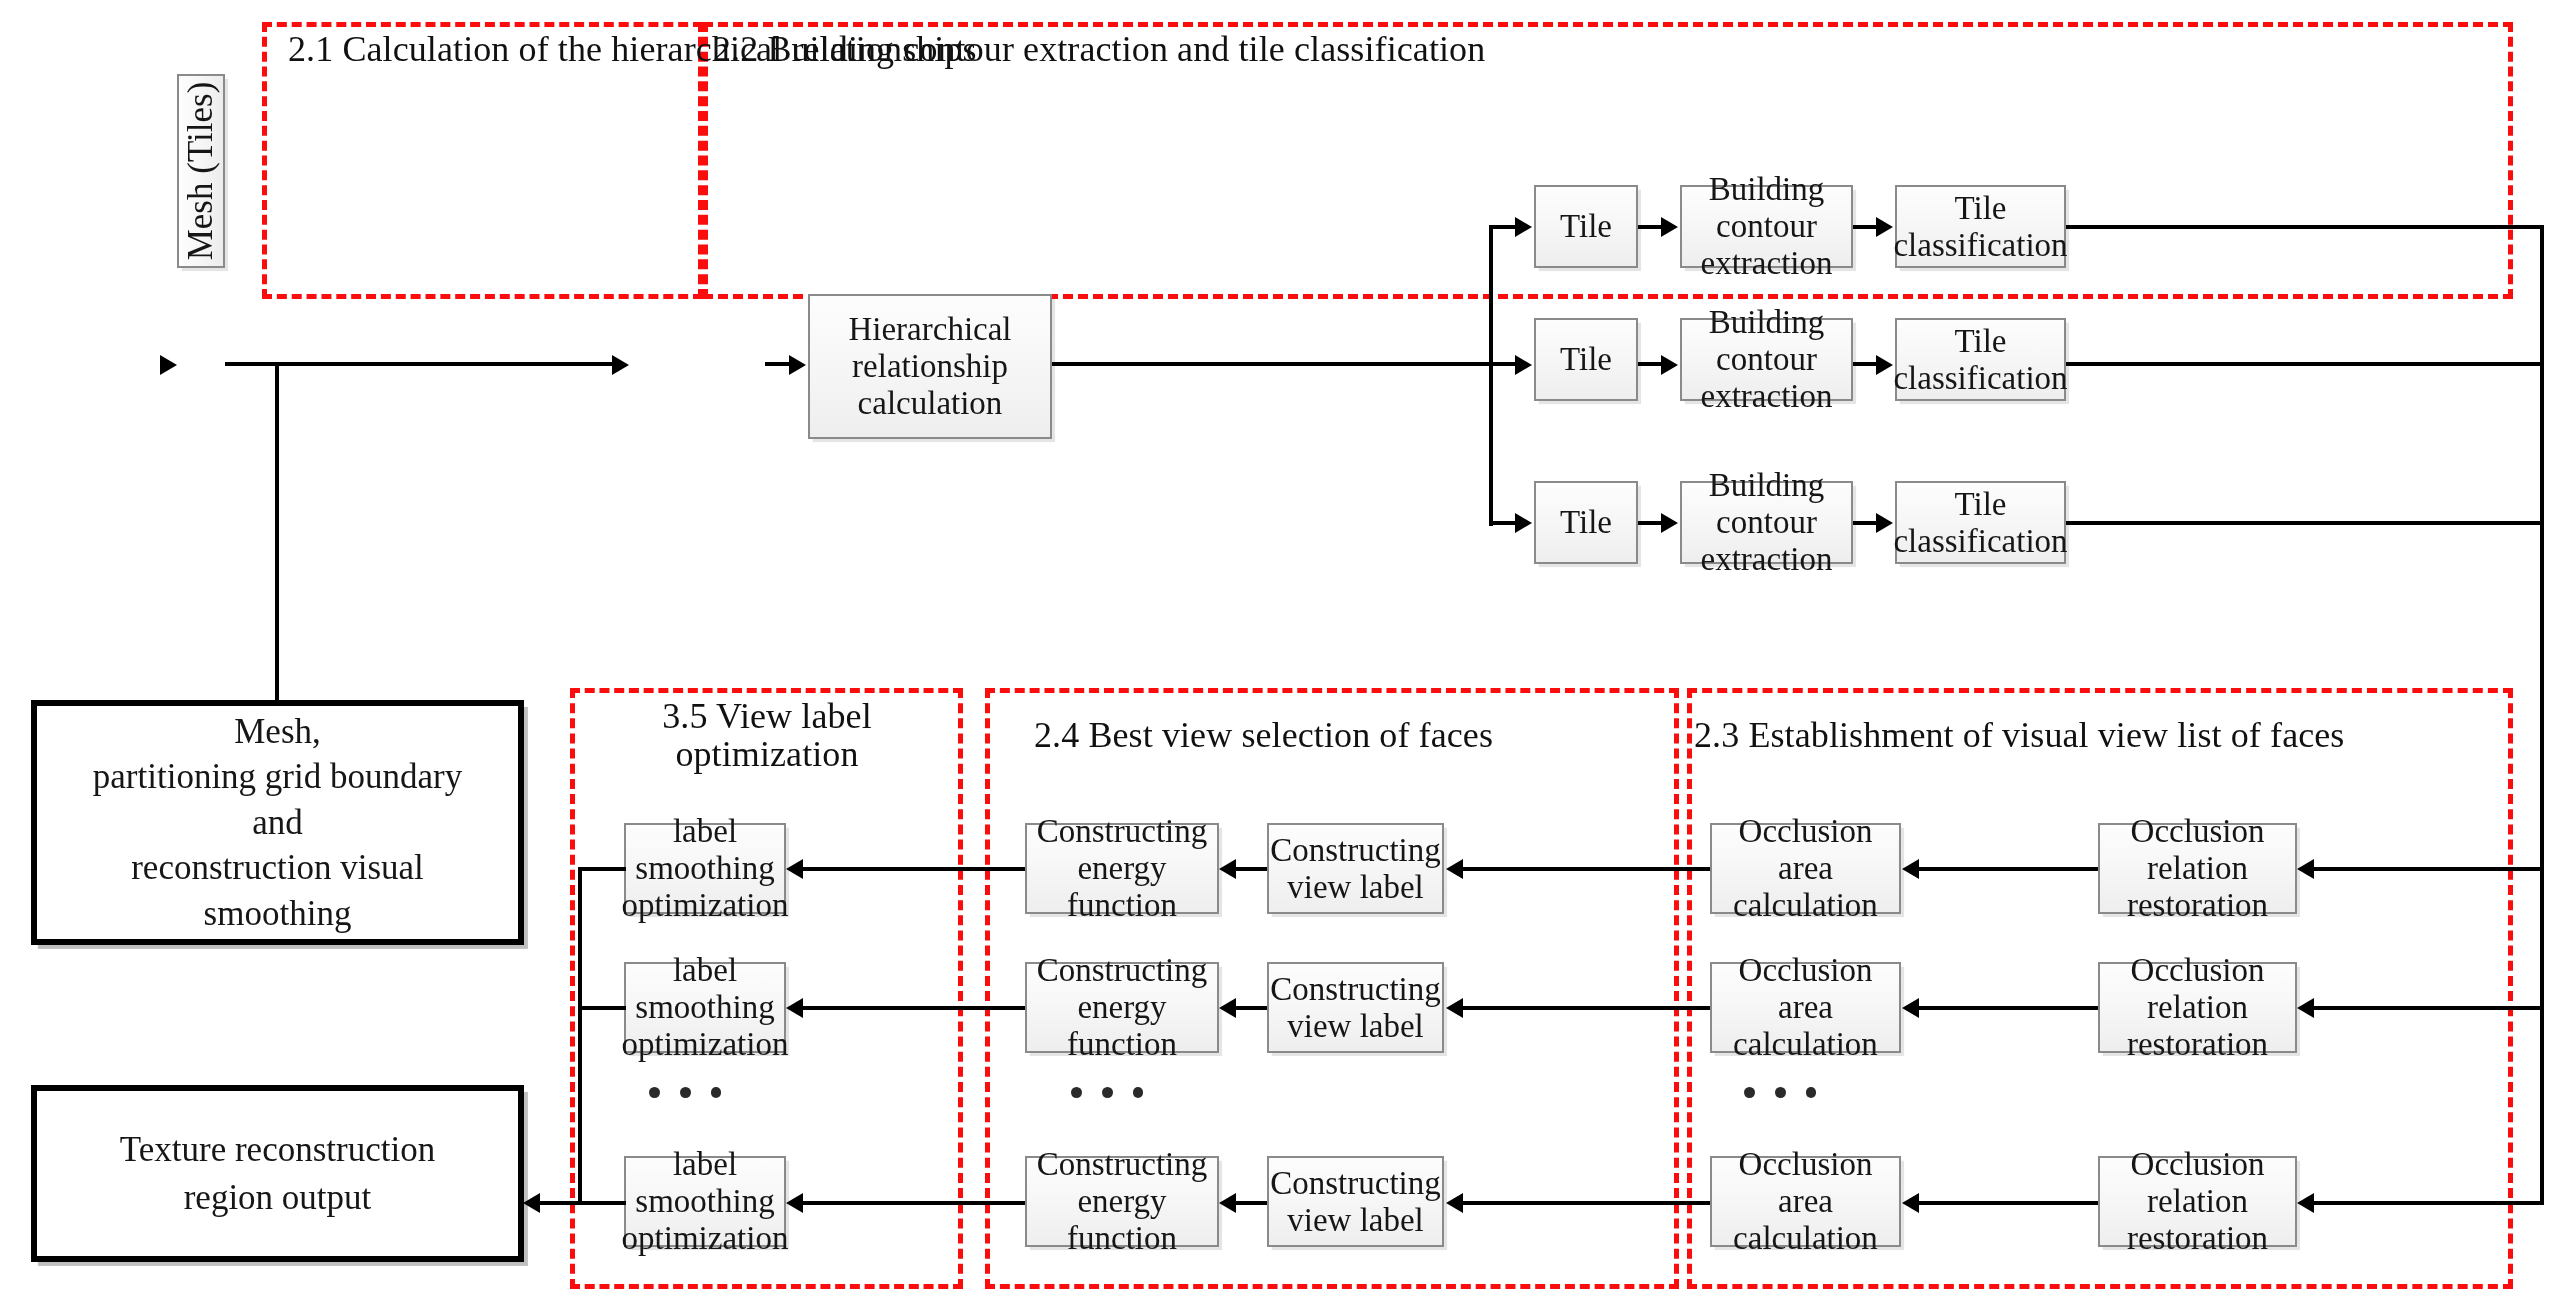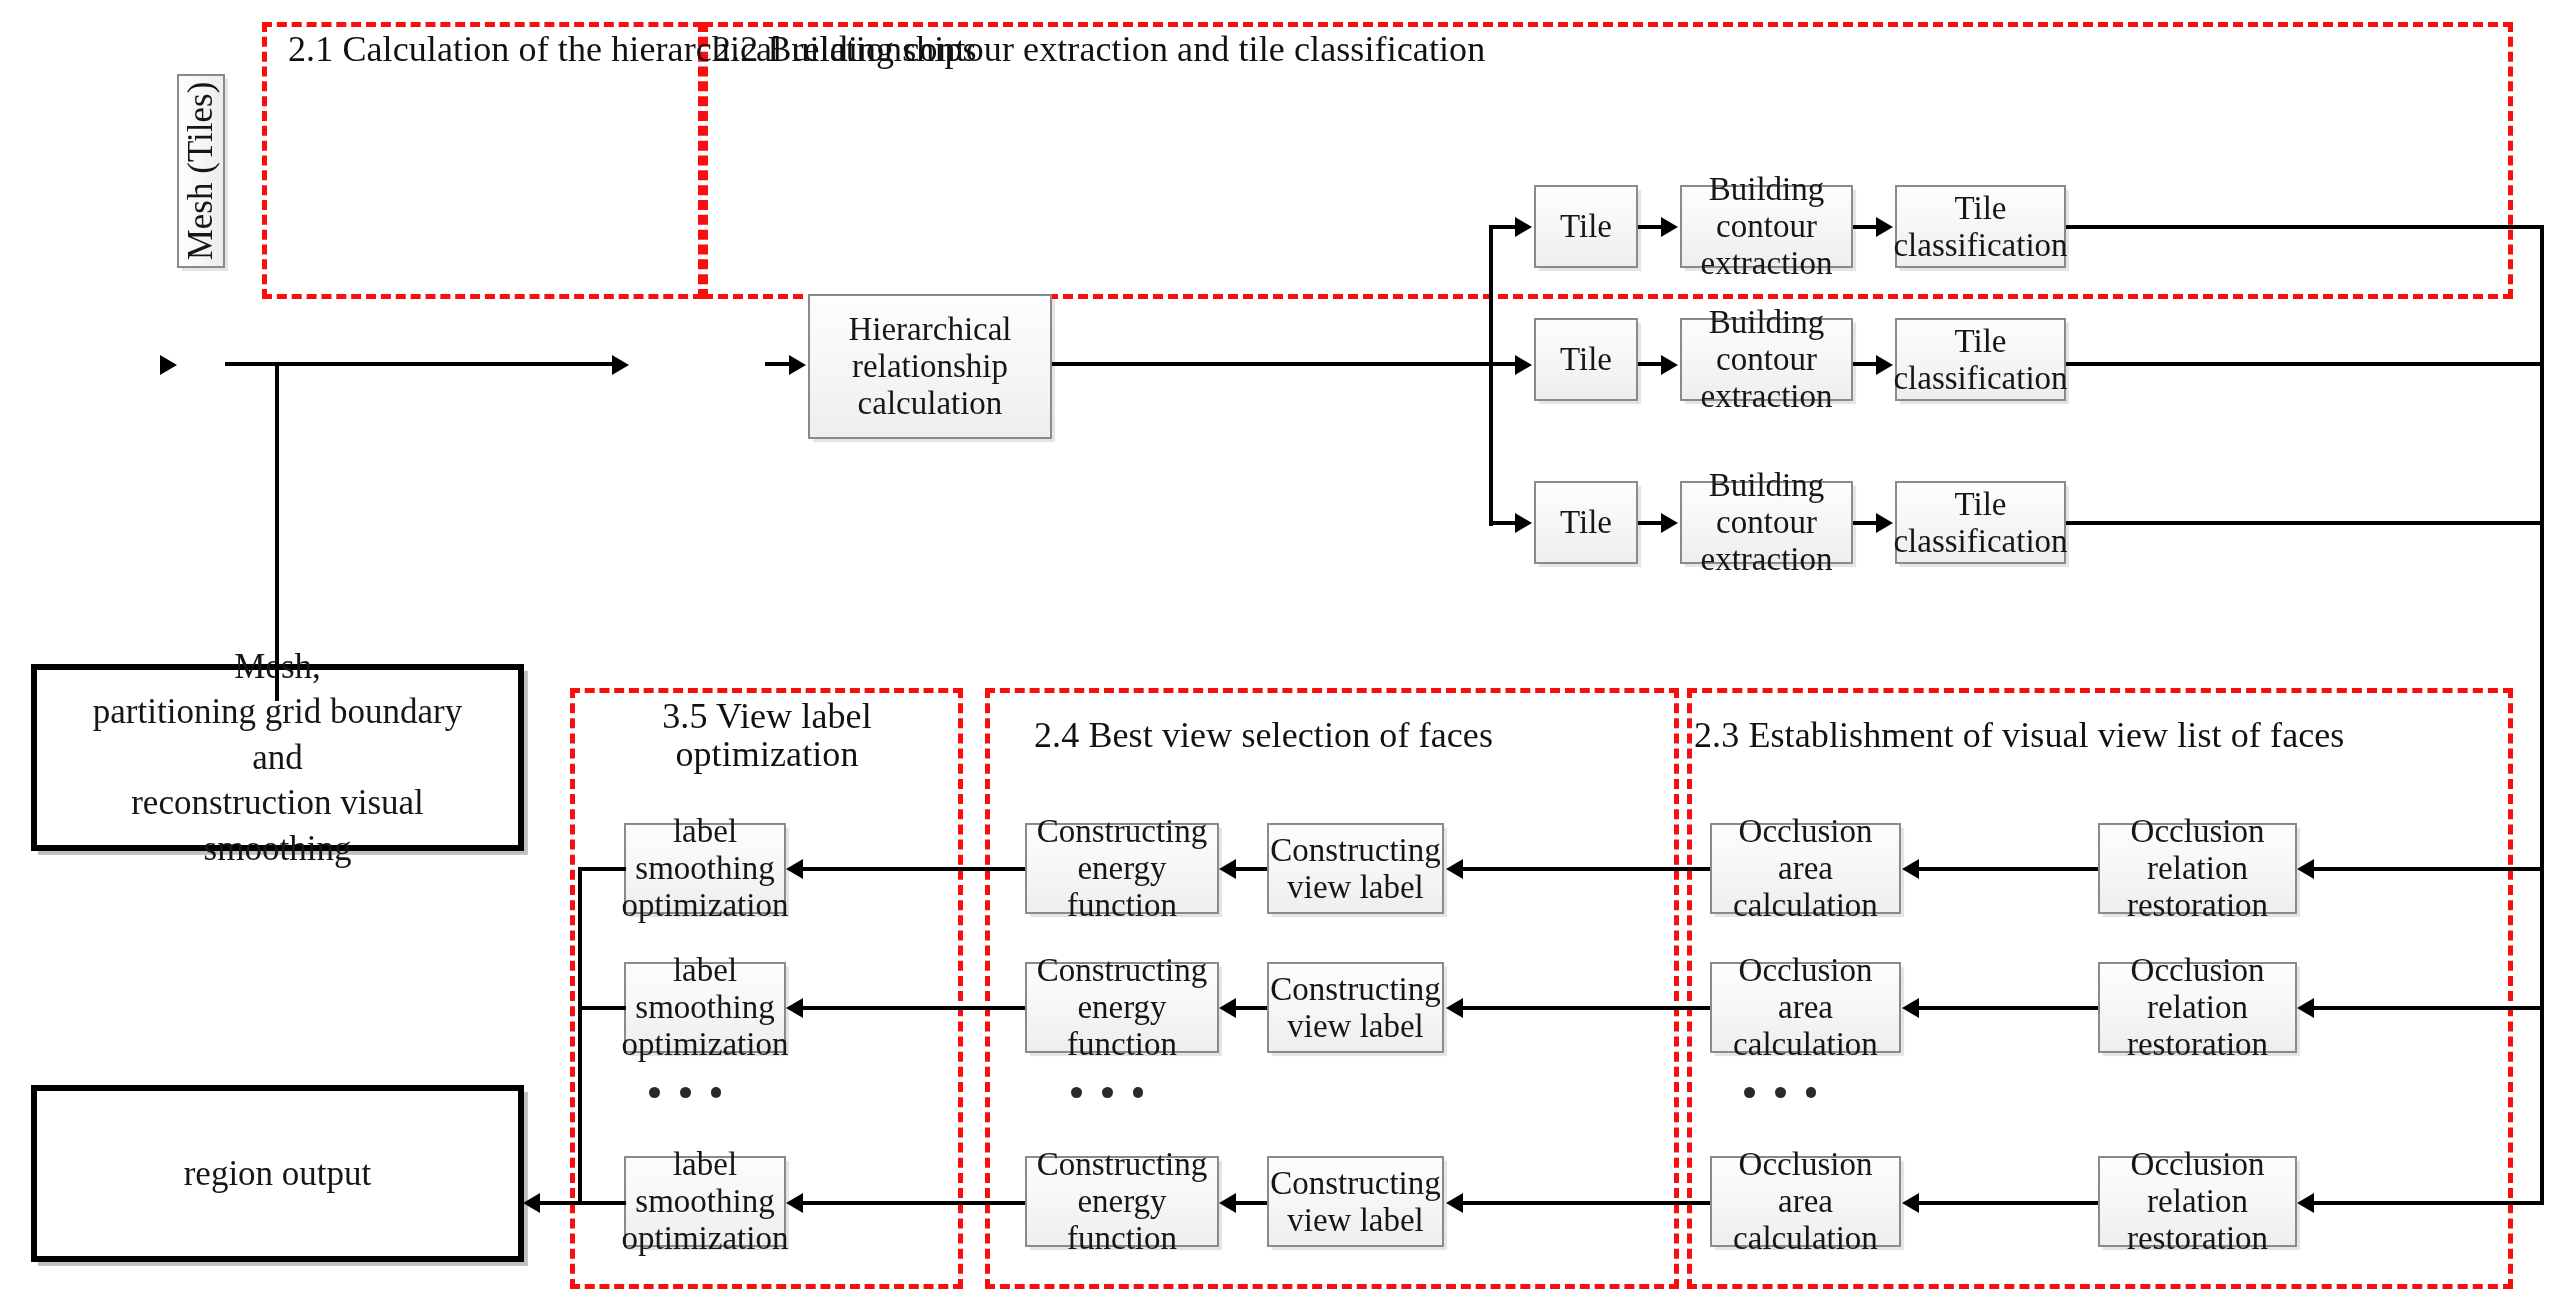--- a/index.html
+++ b/index.html
@@ -190,28 +190,29 @@
     <i></i>
     <i></i>
     <i></i>
     </div>
   <div class="dots" style="left:1744px;top:1087px;">
     <i></i>
     <i></i>
     <i></i>
     </div>
 
-  <div class="hbox" style="left:31px;top:664px;width:493px;height:187px;flex-direction:column;line-height:1.30;">
+  <div class="hbox" style="left:31px;top:700px;width:493px;height:245px;flex-direction:column;line-height:1.30;">
     <span>Mesh,</span>
     <span>partitioning grid boundary</span>
     <span>and</span>
     <span>reconstruction visual</span>
     <span>smoothing</span>
   </div>
   <div class="hbox" style="left:31px;top:1085px;width:493px;height:177px;flex-direction:column;line-height:1.35;">
+    <span>Texture reconstruction</span>
     <span>region output</span>
   </div>
 
   <div class="ln vln" style="left:275px;top:362px;height:339px;"></div>
   <div class="ln hln" style="left:275px;top:362px;width:119px;"></div>
   <div class="ar-r" style="left:160px;top:355px;"></div>
   <div class="ln hln" style="left:385px;top:362px;width:0px;"></div>
 
   <div class="ln hln" style="left:275px;top:362px;width:0;"></div>
 

